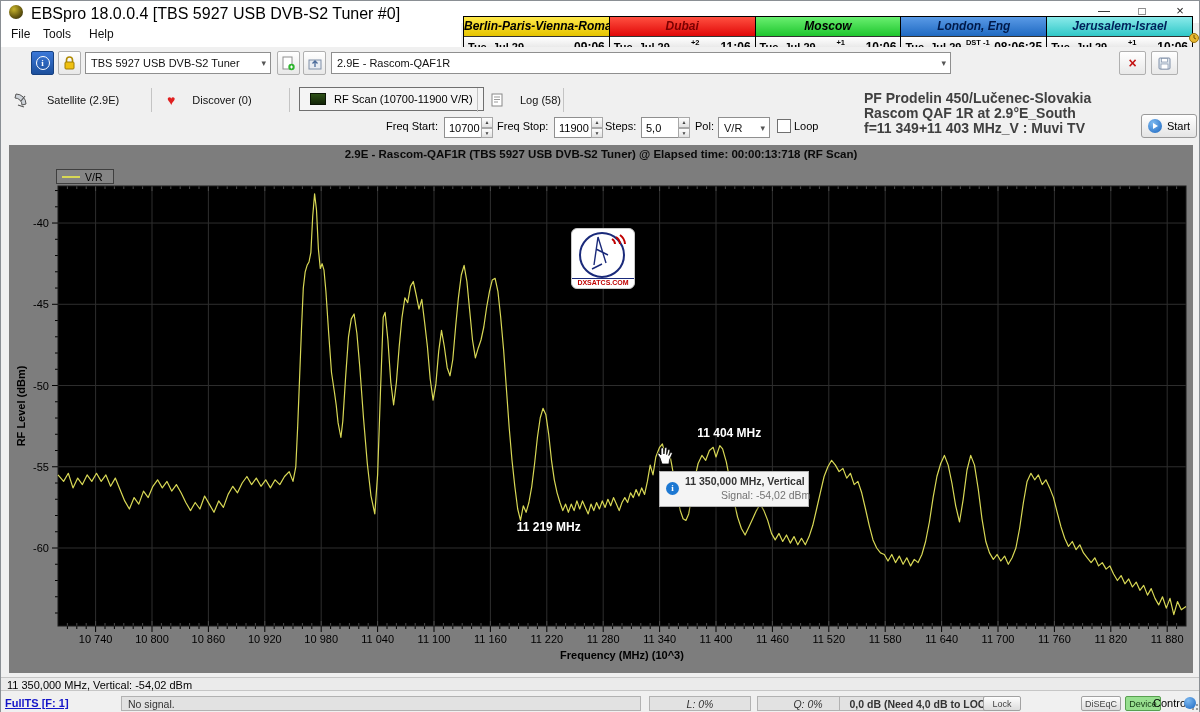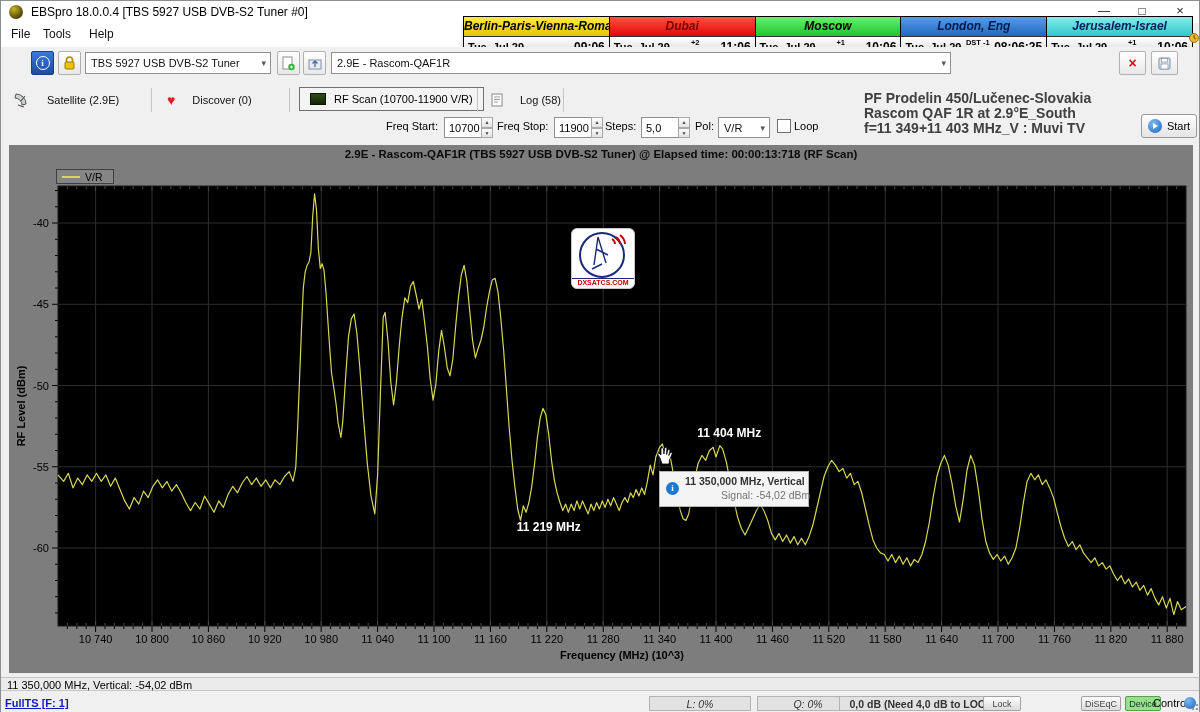--- a/index.html
+++ b/index.html
@@ -3,21 +3,21 @@
 <meta charset="utf-8">
 <style>
   html,body{margin:0;padding:0;}
   body{width:1200px;height:712px;overflow:hidden;font-family:"Liberation Sans",sans-serif;background:#f0f0f0;}
   #win{position:relative;width:1198px;height:710px;border:1px solid #8a8f94;background:#f0f0f0;}
   .abs{position:absolute;}
   
   #titlebar{left:0;top:0;width:100%;height:22px;background:#ffffff;}
   #appicon{left:8px;top:4px;width:14px;height:14px;border-radius:50%;
     background:radial-gradient(circle at 35% 30%, #c8b42a, #6a5c10 55%, #23200a);}
-  #apptitle{left:30px;top:4px;font-size:12px;color:#000;}
+  #apptitle{left:30px;top:4px;font-size:16px;color:#000;}
   .winbtn{top:1px;width:34px;height:18px;text-align:center;line-height:18px;font-size:12px;color:#222;}
   #menubar{left:0;top:22px;width:460px;height:24px;background:#ffffff;}
   .menuitem{top:26px;font-size:12px;color:#111;}
   
   #clocks{left:462px;top:15px;width:728px;height:40px;display:flex;border:1px solid #000;background:#fff;}
   .clock{flex:1;border-left:1px solid #000;display:flex;flex-direction:column;min-width:0;}
   .clock:first-child{border-left:none;}
   .citybar{height:19px;line-height:19px;text-align:center;font-size:12px;font-weight:bold;font-style:italic;
     border-bottom:1px solid #333;white-space:nowrap;overflow:hidden;}
   .daterow{height:19px;background:linear-gradient(#ffffff,#d6d6d6);display:flex;align-items:center;
@@ -739,20 +739,21 @@
       <div class="l2">Signal: -54,02 dBm</div>
     </div>
     <svg id="cursorhand" viewBox="0 0 18 20" style="left: 646.54px; top: 301.021px;">
       <path d="M6 18 L4 12 L2 9 q-1-2 1-2 l2 2 L5 3 q0-1.5 1.2-1.5 Q7.5 1.5 7.5 3 l.4 5 .8-5.5 q.2-1.3 1.3-1.2 1 .1.9 1.4 L10.6 8.5 l1.2-4.2 q.4-1.2 1.4-.9 1 .3.7 1.6 L12.8 9.5 l1.4-2.6 q.6-1 1.5-.5.9.5.4 1.7 L13.5 14 13 18 Z" fill="#fff" stroke="#000" stroke-width="0.8"></path>
     </svg>
   </div>
 
   <div class="abs" id="status1"><span>11 350,000 MHz, Vertical: -54,02 dBm</span></div>
   <div class="abs" id="status2"></div>
   <div class="abs" id="fullts">FullTS [F: 1]</div>
+  <div class="abs sfield" style="left:120px;width:520px;justify-content:flex-start;padding-left:6px;">No signal.</div>
   <div class="abs sfield" style="left:648px;width:102px;font-style:italic;">L: 0%</div>
   <div class="abs sfield" style="left:756px;width:102px;font-style:italic;">Q: 0%</div>
   <div class="abs sfield" style="left:838px;width:168px;font-weight:bold;">0,0 dB (Need 4,0 dB to LOCK)</div>
   <div class="abs sbtn" style="left:982px;width:38px;">Lock</div>
   <div class="abs sbtn" style="left:1080px;width:40px;">DiSEqC</div>
   <div class="abs sbtn" style="left:1124px;width:36px;background:#97df8f;border-color:#58a050;color:#143a14;">Device</div>
   <div class="abs" id="ctl-label">Control</div>
   <div class="abs" id="ctl-icon"></div>
   <div class="abs" id="grip">
     <span class="dot" style="left:4px;top:0;"></span>

